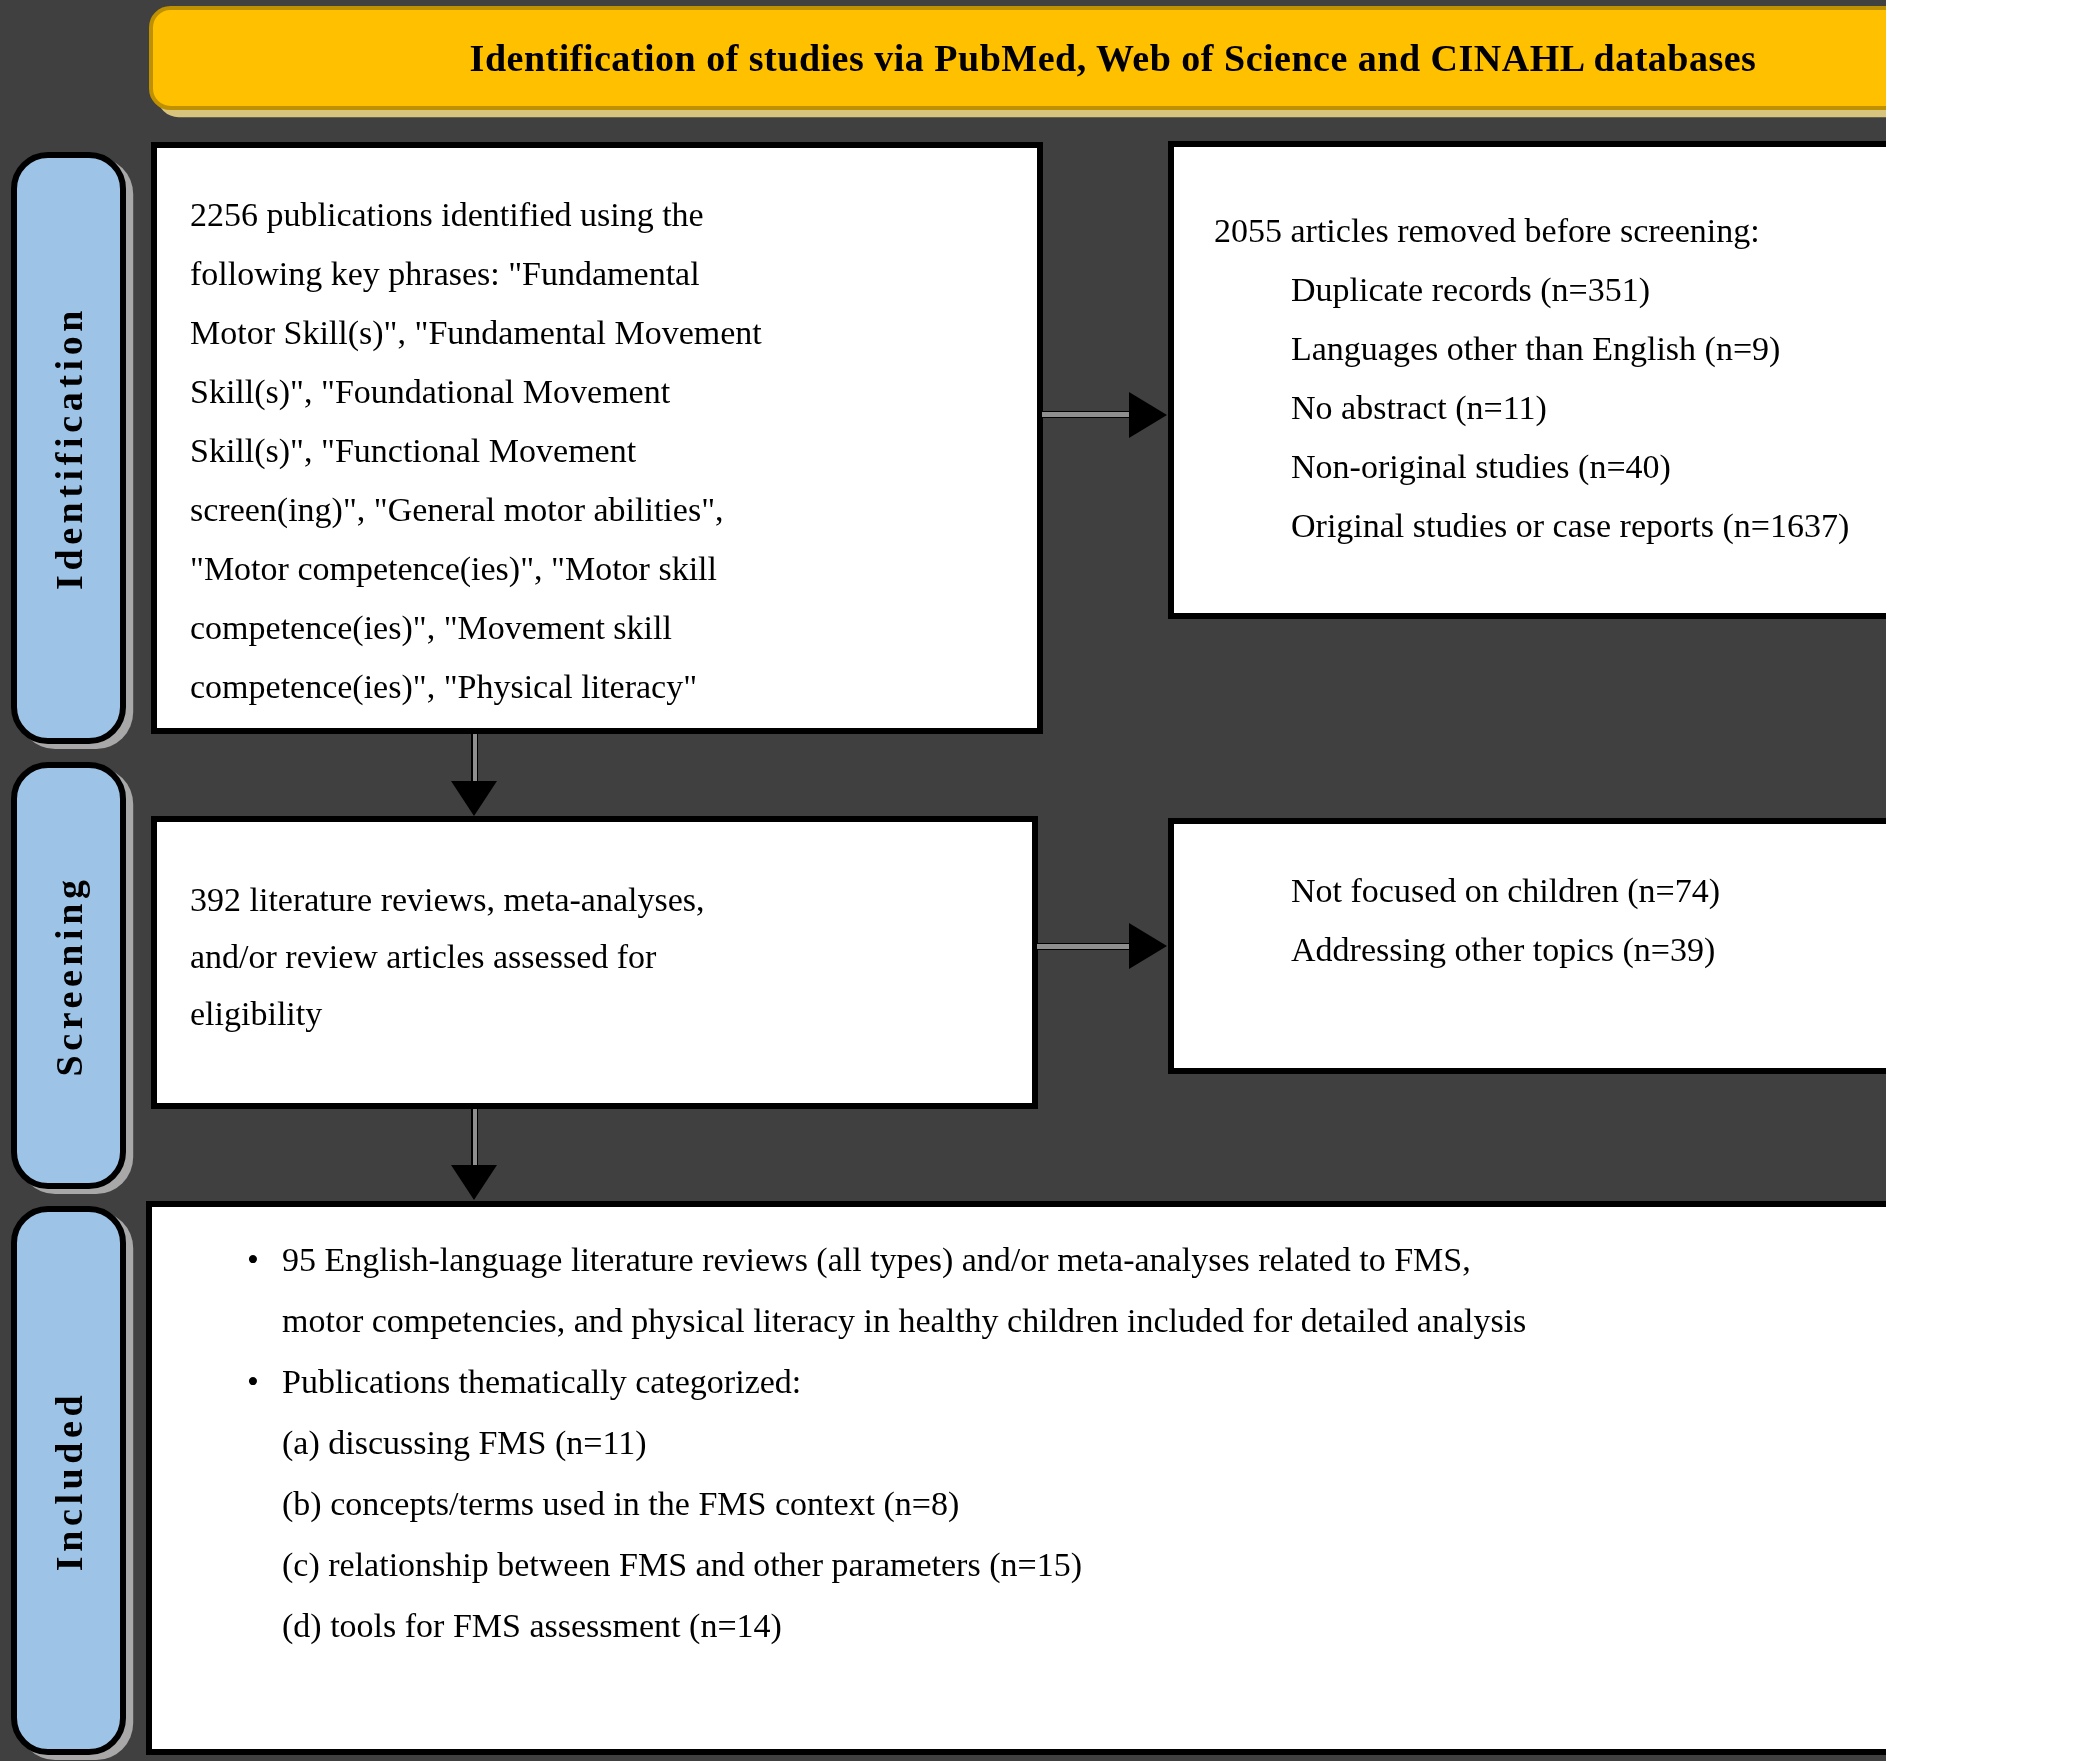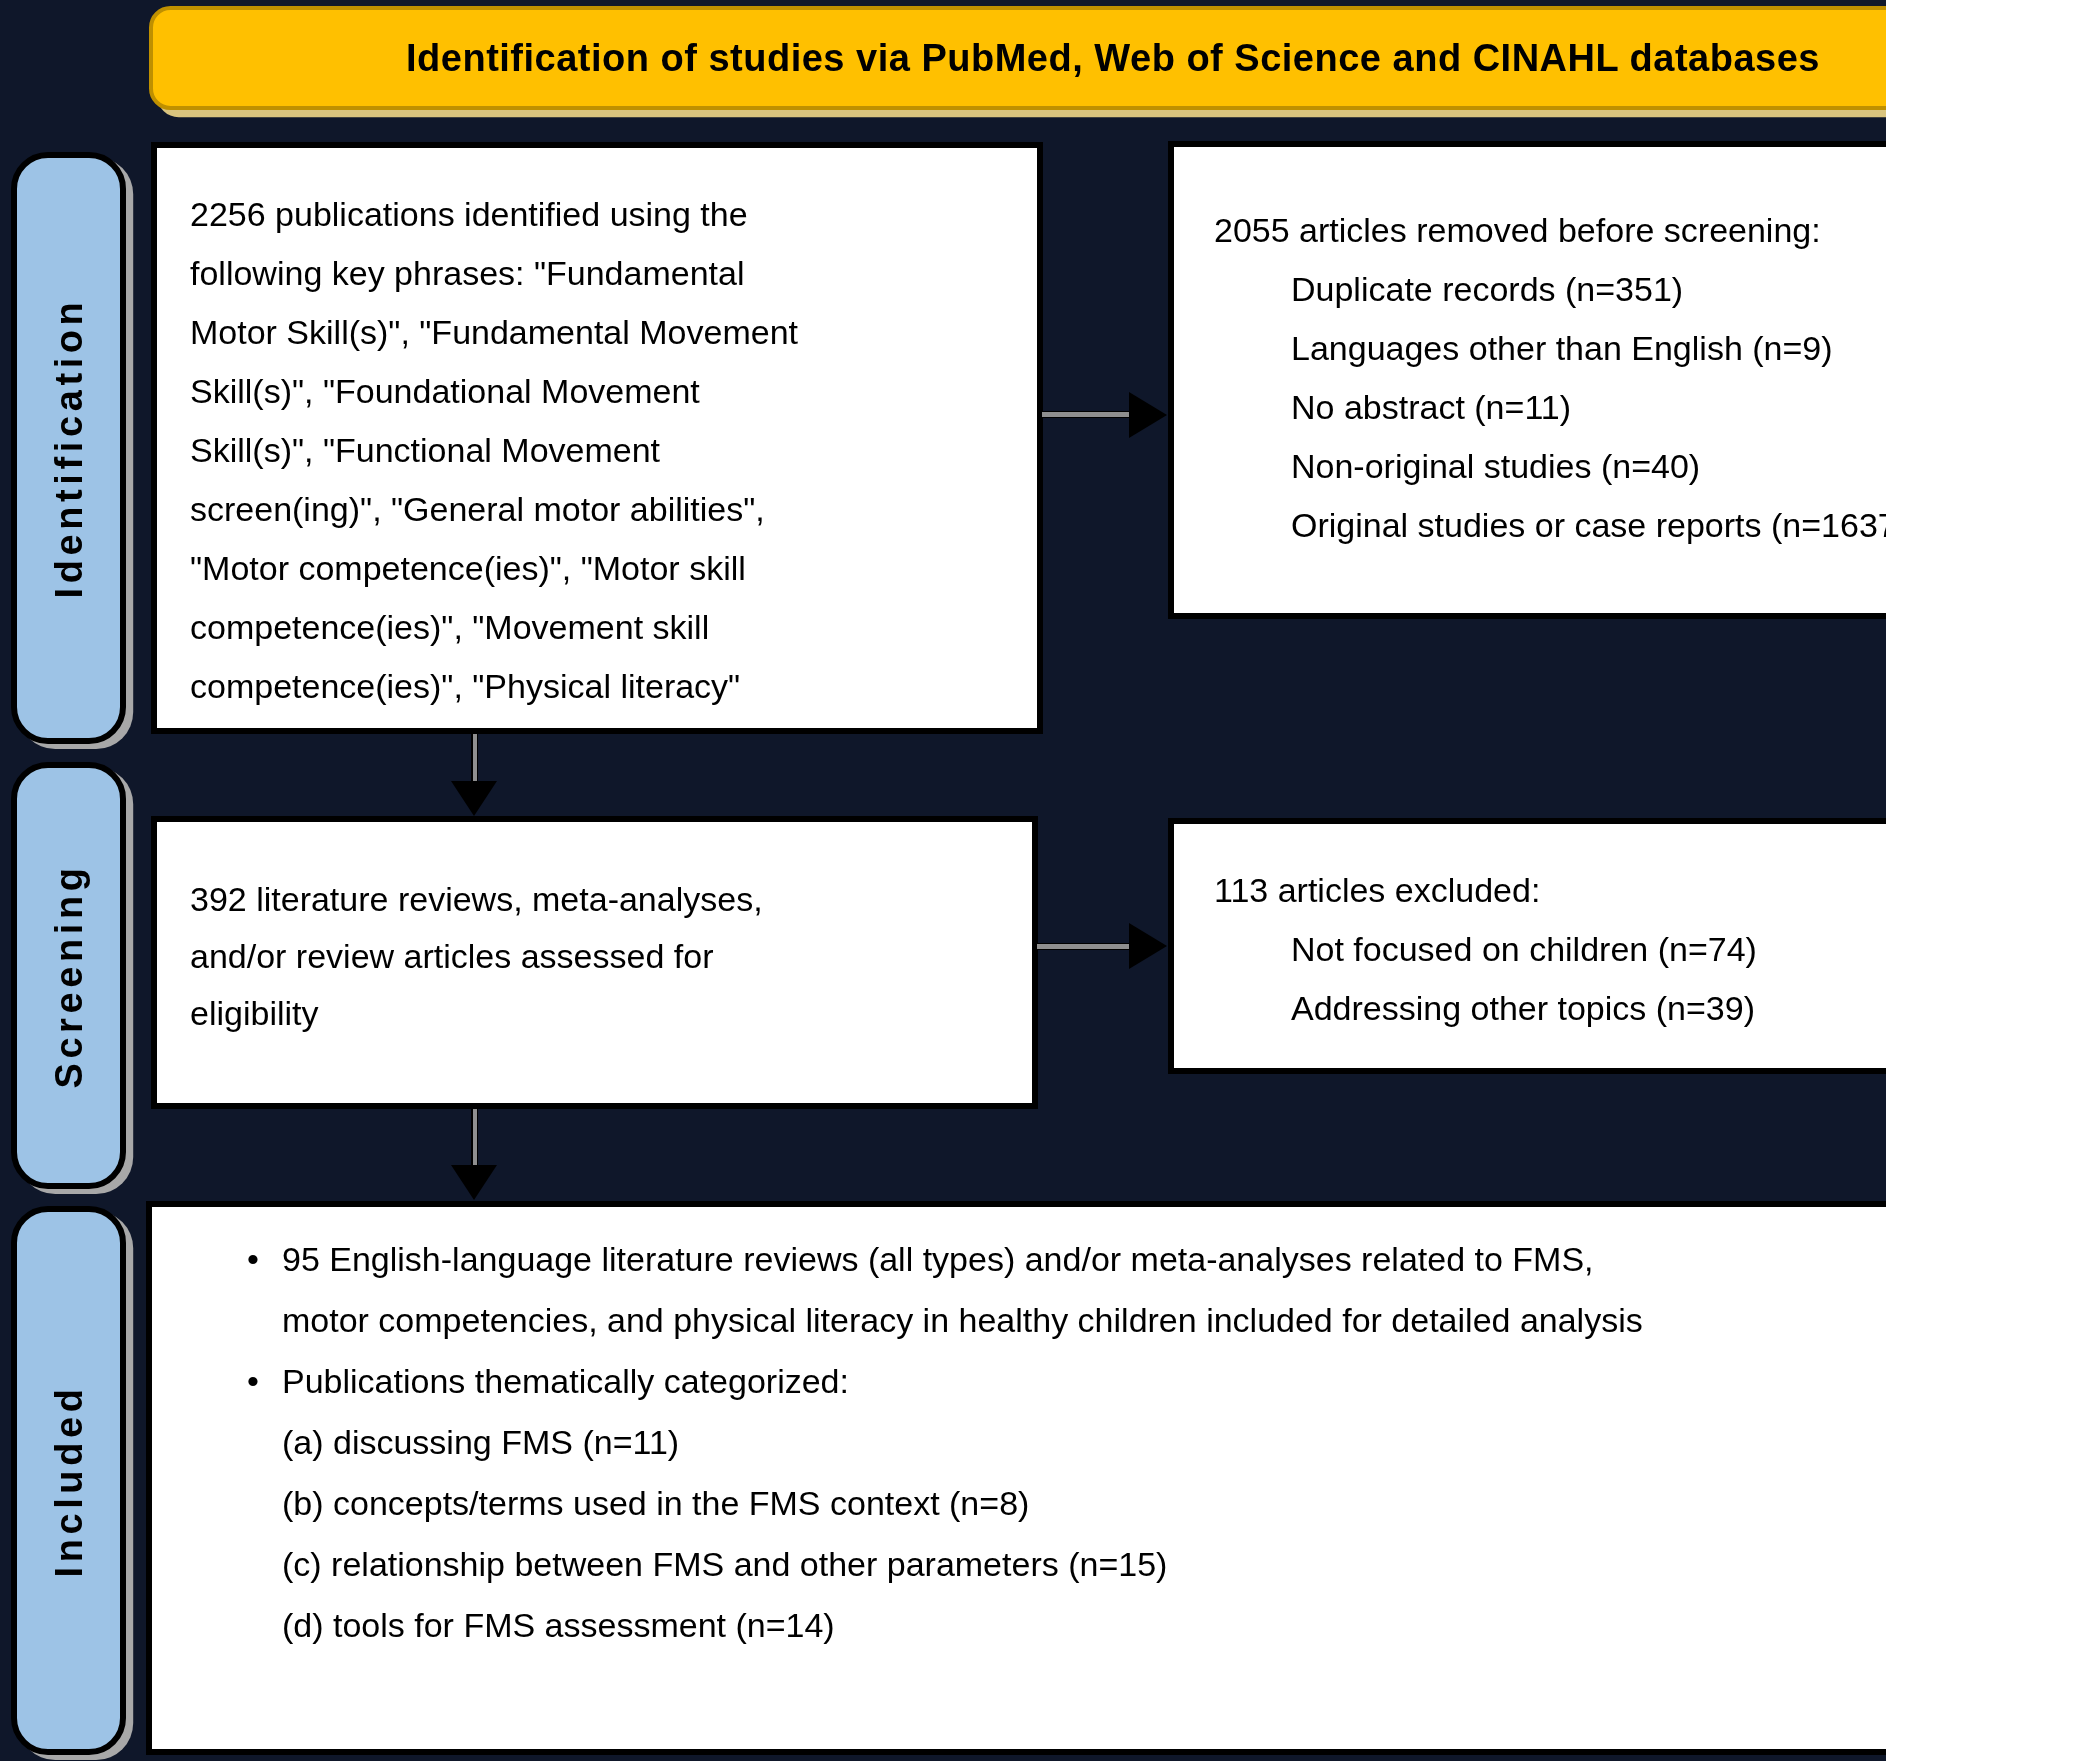--- a/index.html
+++ b/index.html
@@ -1,17 +1,17 @@
 <!DOCTYPE html>
 <html style="font-size:8.2px"><head>
 <meta charset="utf-8">
 <style>
   html,body{margin:0;padding:0;background:#ffffff;}
-  #page{position:relative;width:1886px;height:1762px;background:#0f172a;
-        font-family:Liberation Sans, sans-serif;color:#000;overflow:hidden;}
+  #page{position:relative;width:1886px;height:1762px;background:#404040;
+        font-family:Liberation Serif, serif;color:#000;overflow:hidden;}
 
   
   .banner{position:absolute;left:149px;top:6.1px;width:1928px;height:104px;
           box-sizing:border-box;background:#FFC000;border:4.1px solid #BF9000;
           border-radius:21.5px;box-shadow:8.2px 7.2px 0 #d9c47e;
           display:flex;align-items:center;justify-content:center;}
   .banner-title{font-size:38px;font-weight:bold;letter-spacing:0.5px;text-align:center;}
 
   
   .stage{position:absolute;left:11.2px;width:115px;box-sizing:border-box;
@@ -98,21 +98,20 @@
   <div class="fbox" id="box-assessed">
     <div class="txt">
       <div>392 literature reviews, meta-analyses,</div>
       <div>and/or review articles assessed for</div>
       <div>eligibility</div>
     </div>
   </div>
 
   <div class="fbox" id="box-excluded">
     <div class="txt">
-      <div>113 articles excluded:</div>
       <div class="indent">Not focused on children (n=74)</div>
       <div class="indent">Addressing other topics (n=39)</div>
     </div>
   </div>
 
   <div class="fbox" id="box-included">
     <div class="txt">
       <div class="b5-bullet-row"><span class="b5-bullet">•</span><span>95 English-language literature reviews (all types) and/or meta-analyses related to FMS,</span></div>
       <div class="b5-cont">motor competencies, and physical literacy in healthy children included for detailed analysis</div>
       <div class="b5-bullet-row"><span class="b5-bullet">•</span><span>Publications thematically categorized:</span></div>

